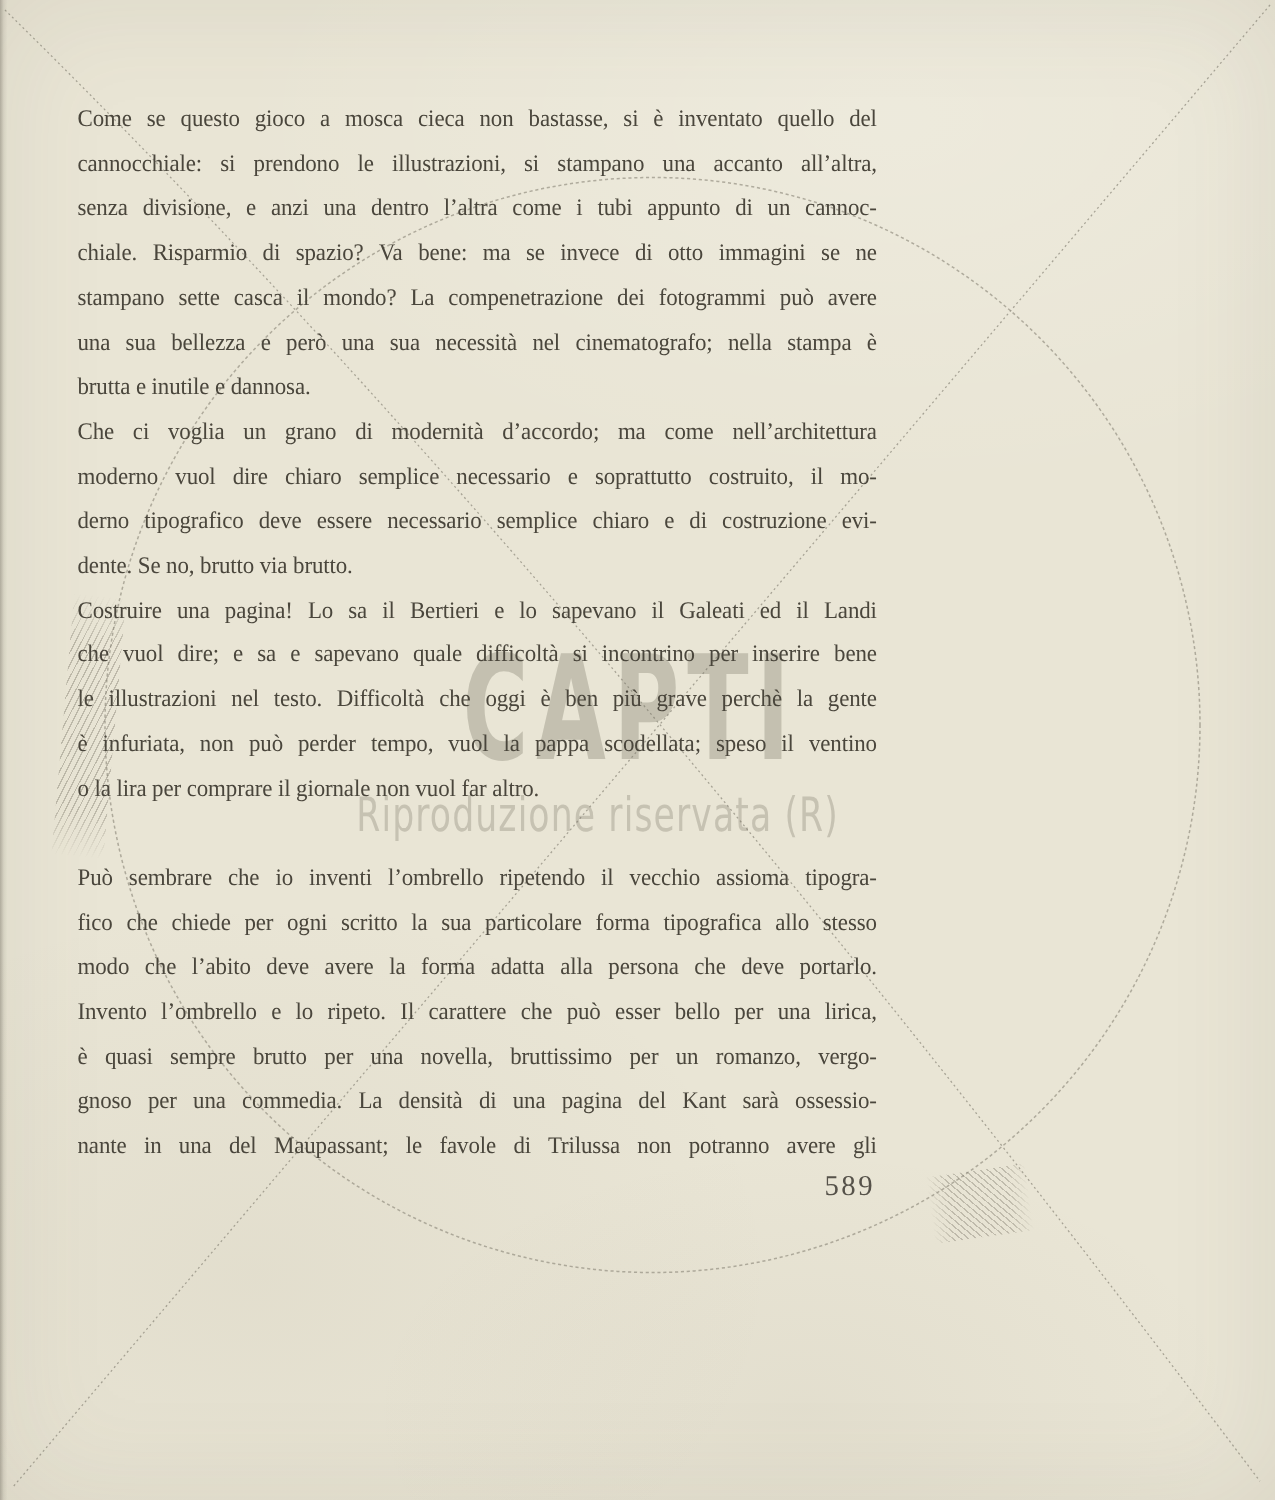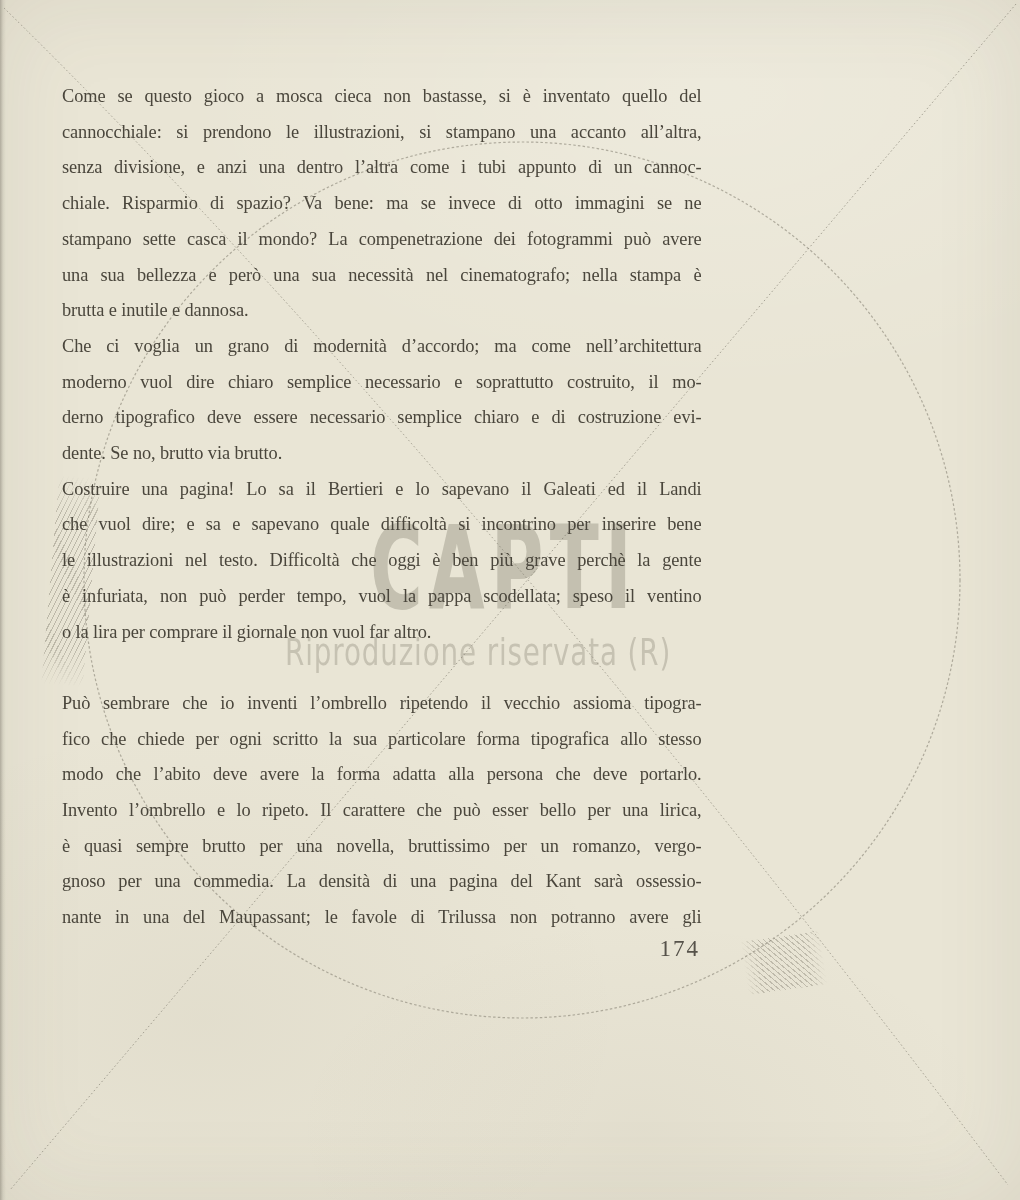--- a/index.html
+++ b/index.html
@@ -127,16 +127,16 @@
         <div class="line">Può sembrare che io inventi l’ombrello ripetendo il vecchio assioma tipogra-</div>
         <div class="line">fico che chiede per ogni scritto la sua particolare forma tipografica allo stesso</div>
         <div class="line">modo che l’abito deve avere la forma adatta alla persona che deve portarlo.</div>
         <div class="line">Invento l’ombrello e lo ripeto. Il carattere che può esser bello per una lirica,</div>
         <div class="line">è quasi sempre brutto per una novella, bruttissimo per un romanzo, vergo-</div>
         <div class="line">gnoso per una commedia. La densità di una pagina del Kant sarà ossessio-</div>
         <div class="line">nante in una del Maupassant; le favole di Trilussa non potranno avere gli</div>
       </div>
     </div>
 
-  <div class="page-number">174</div>
+  <div class="page-number">589</div>
 
   <div class="edge-left"></div>
 </div>
 
 </body></html>

